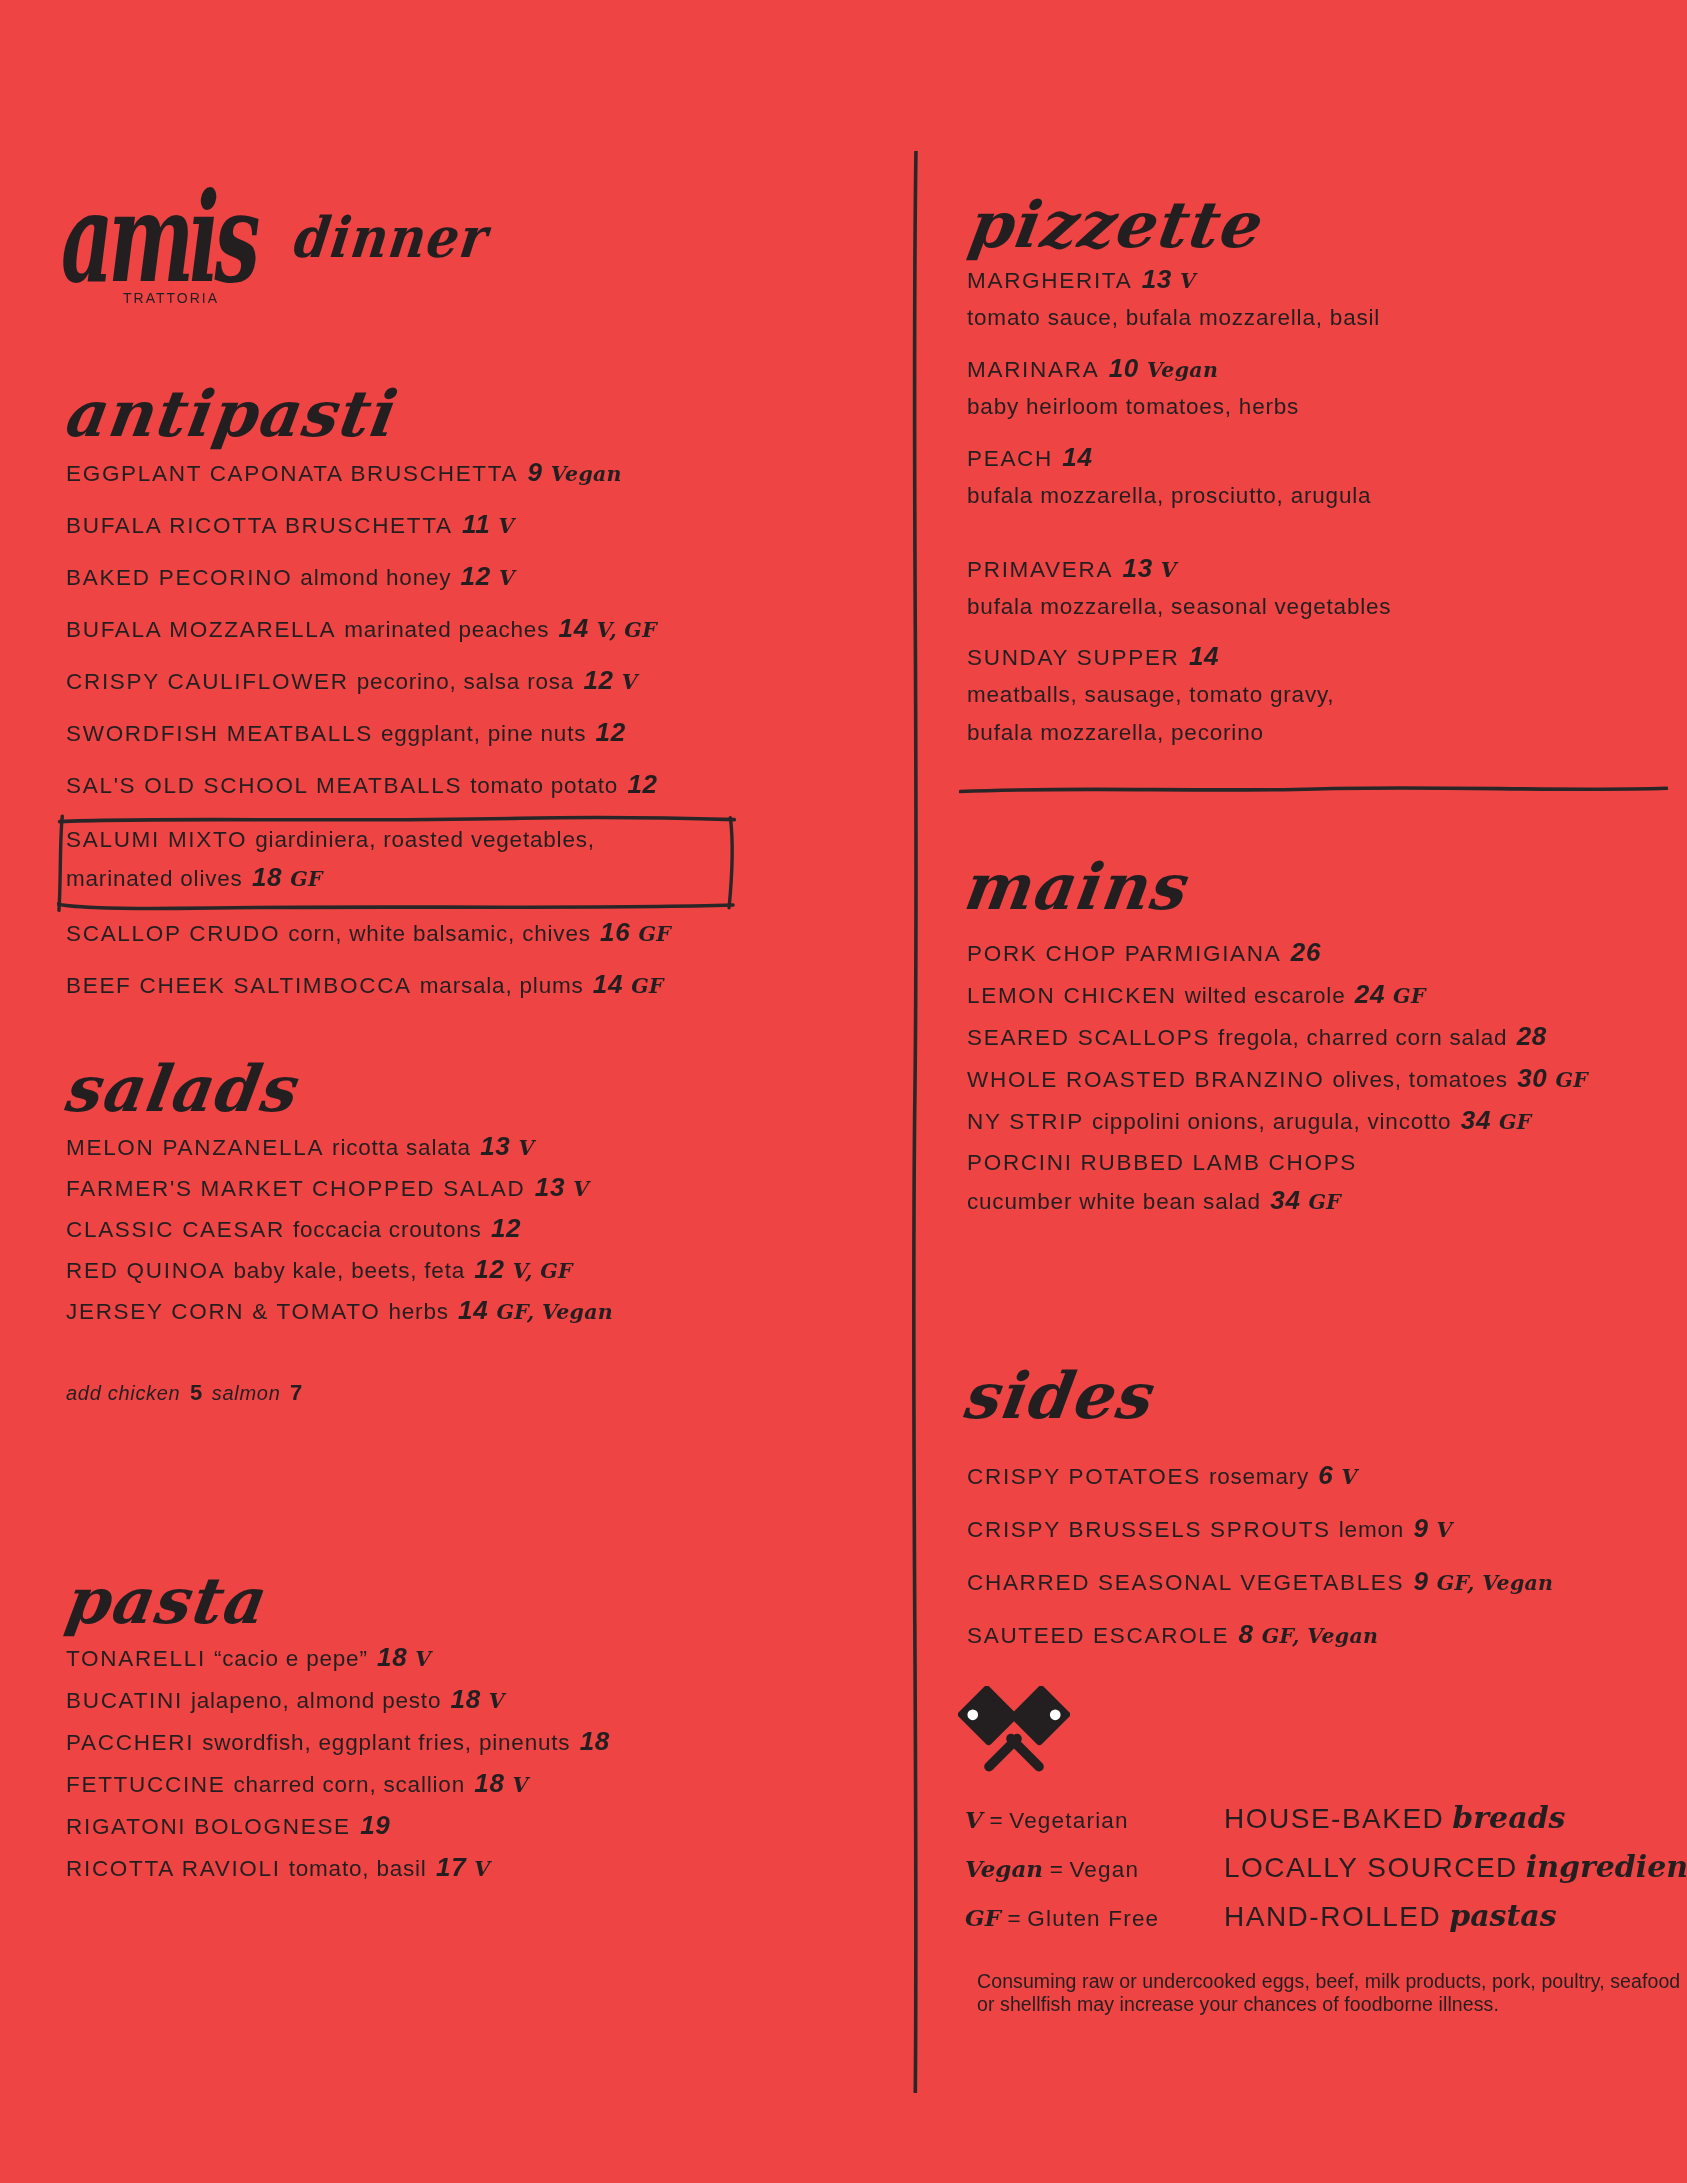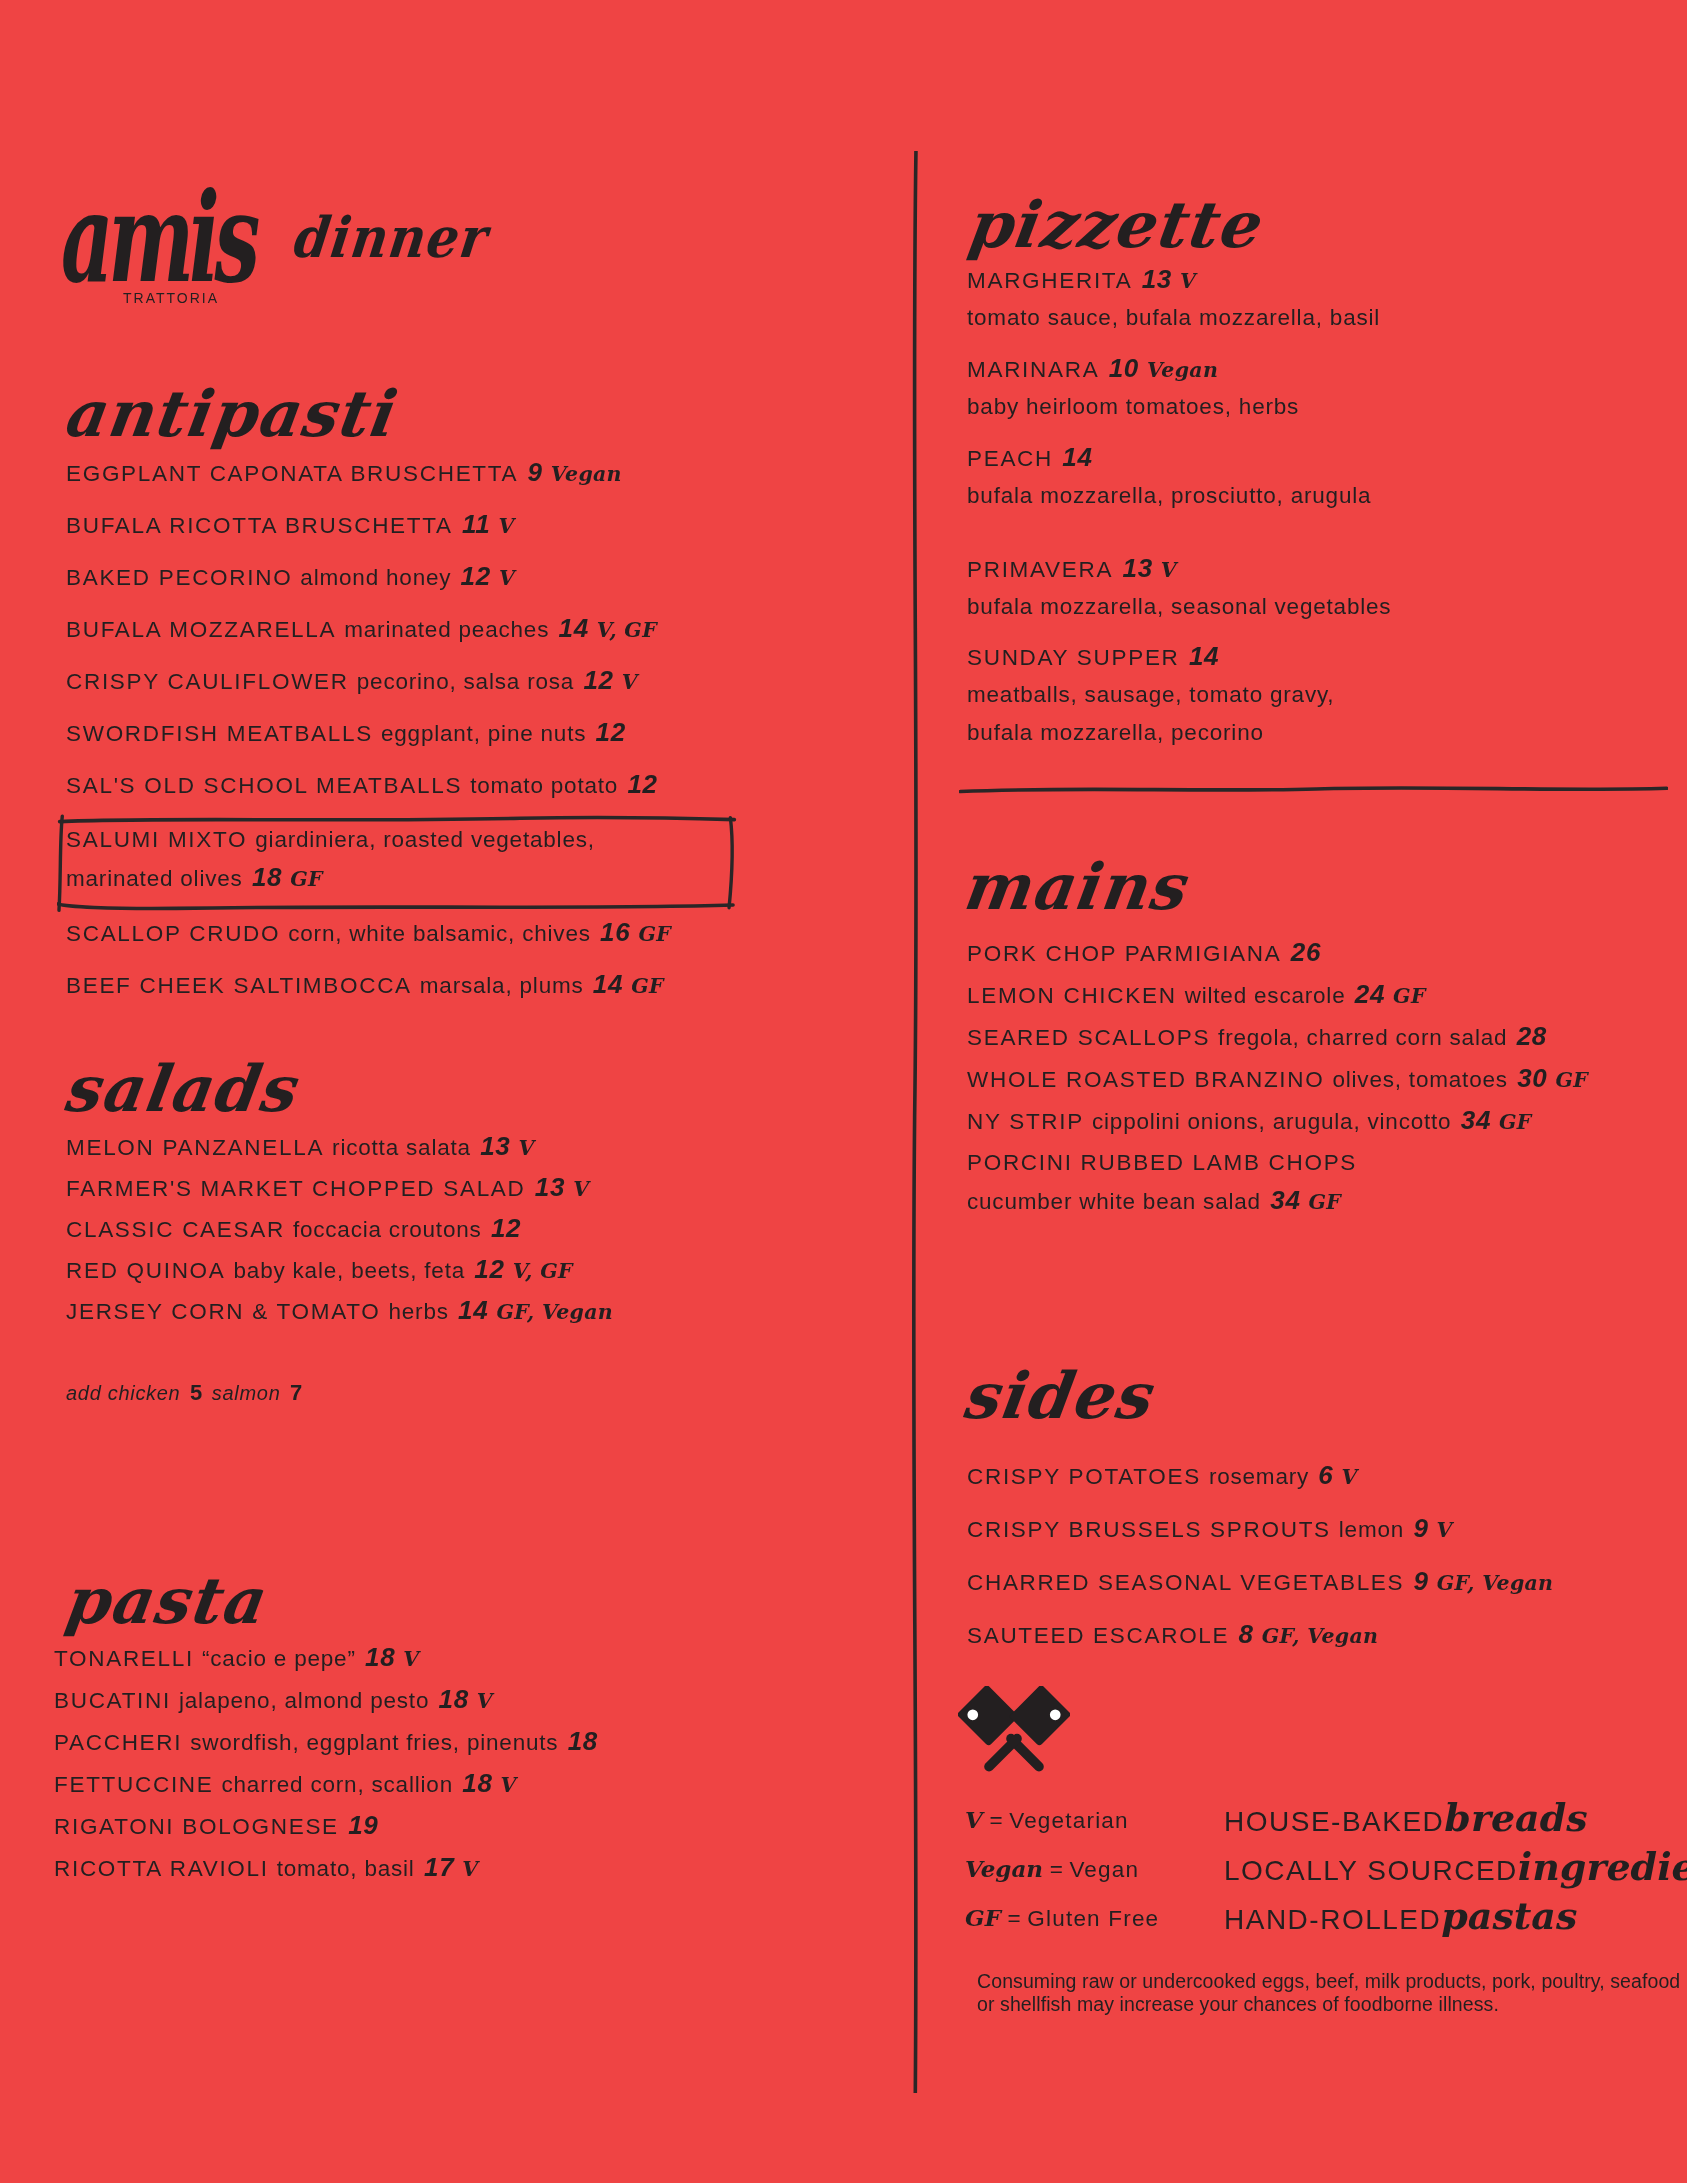--- a/index.html
+++ b/index.html
@@ -23,21 +23,21 @@
   #head-salads  {left:62px;top:1057px;}
   #head-pasta   {left:62px;top:1569px;}
   #head-pizzette{left:965px;top:193px;}
   #head-mains   {left:961px;top:855px;}
   #head-sides   {left:961px;top:1364px;}
 
   
   .items{position:absolute;white-space:nowrap;}
   #items-antipasti{left:66px;top:458px;width:860px;}
   #items-salads   {left:66px;top:1132px;width:860px;}
-  #items-pasta    {left:54px;top:1643px;width:860px;}
+  #items-pasta    {left:66px;top:1643px;width:860px;}
   #items-pizzette {left:967px;top:265px;width:715px;}
   #items-mains    {left:967px;top:938px;width:721px;}
   #items-sides    {left:967px;top:1461px;width:715px;}
 
   .row{position:relative;}
   .line{white-space:nowrap;line-height:29px;height:38px;}
   #items-antipasti .row{height:52px;}
   #items-salads .row{height:41px;}
   #items-pasta .row{height:42px;}
   #items-mains .row{height:42px;}
@@ -75,21 +75,21 @@
   .legend{position:absolute;left:965px;top:1804px;}
   .legend-row{height:49px;white-space:nowrap;line-height:32px;}
   .tag-script{font-family:"DejaVu Serif",serif;font-style:italic;font-weight:bold;font-size:23px;}
   .eq{font-size:22.5px;margin:0 6.6px;}
   .legend-meaning{font-size:22.5px;letter-spacing:1.2px;}
 
   .features{position:absolute;left:1224px;top:1801px;}
   .feature-row{height:49px;white-space:nowrap;line-height:33px;}
   .feature-caps{font-size:28px;letter-spacing:1.5px;}
   .feature-script{font-family:"DejaVu Serif",serif;font-style:italic;font-weight:bold;
-                  font-size:38px;}
+                  font-size:30px;margin-left:8px;}
 
   
   .disclaimer{position:absolute;left:977px;top:1970px;width:708px;
               font-size:19.5px;line-height:22.5px;letter-spacing:0.1px;white-space:normal;}
 
   svg path, svg rect, svg circle{vector-effect:non-scaling-stroke;}
 </style>
 </head>
 <body>
 

